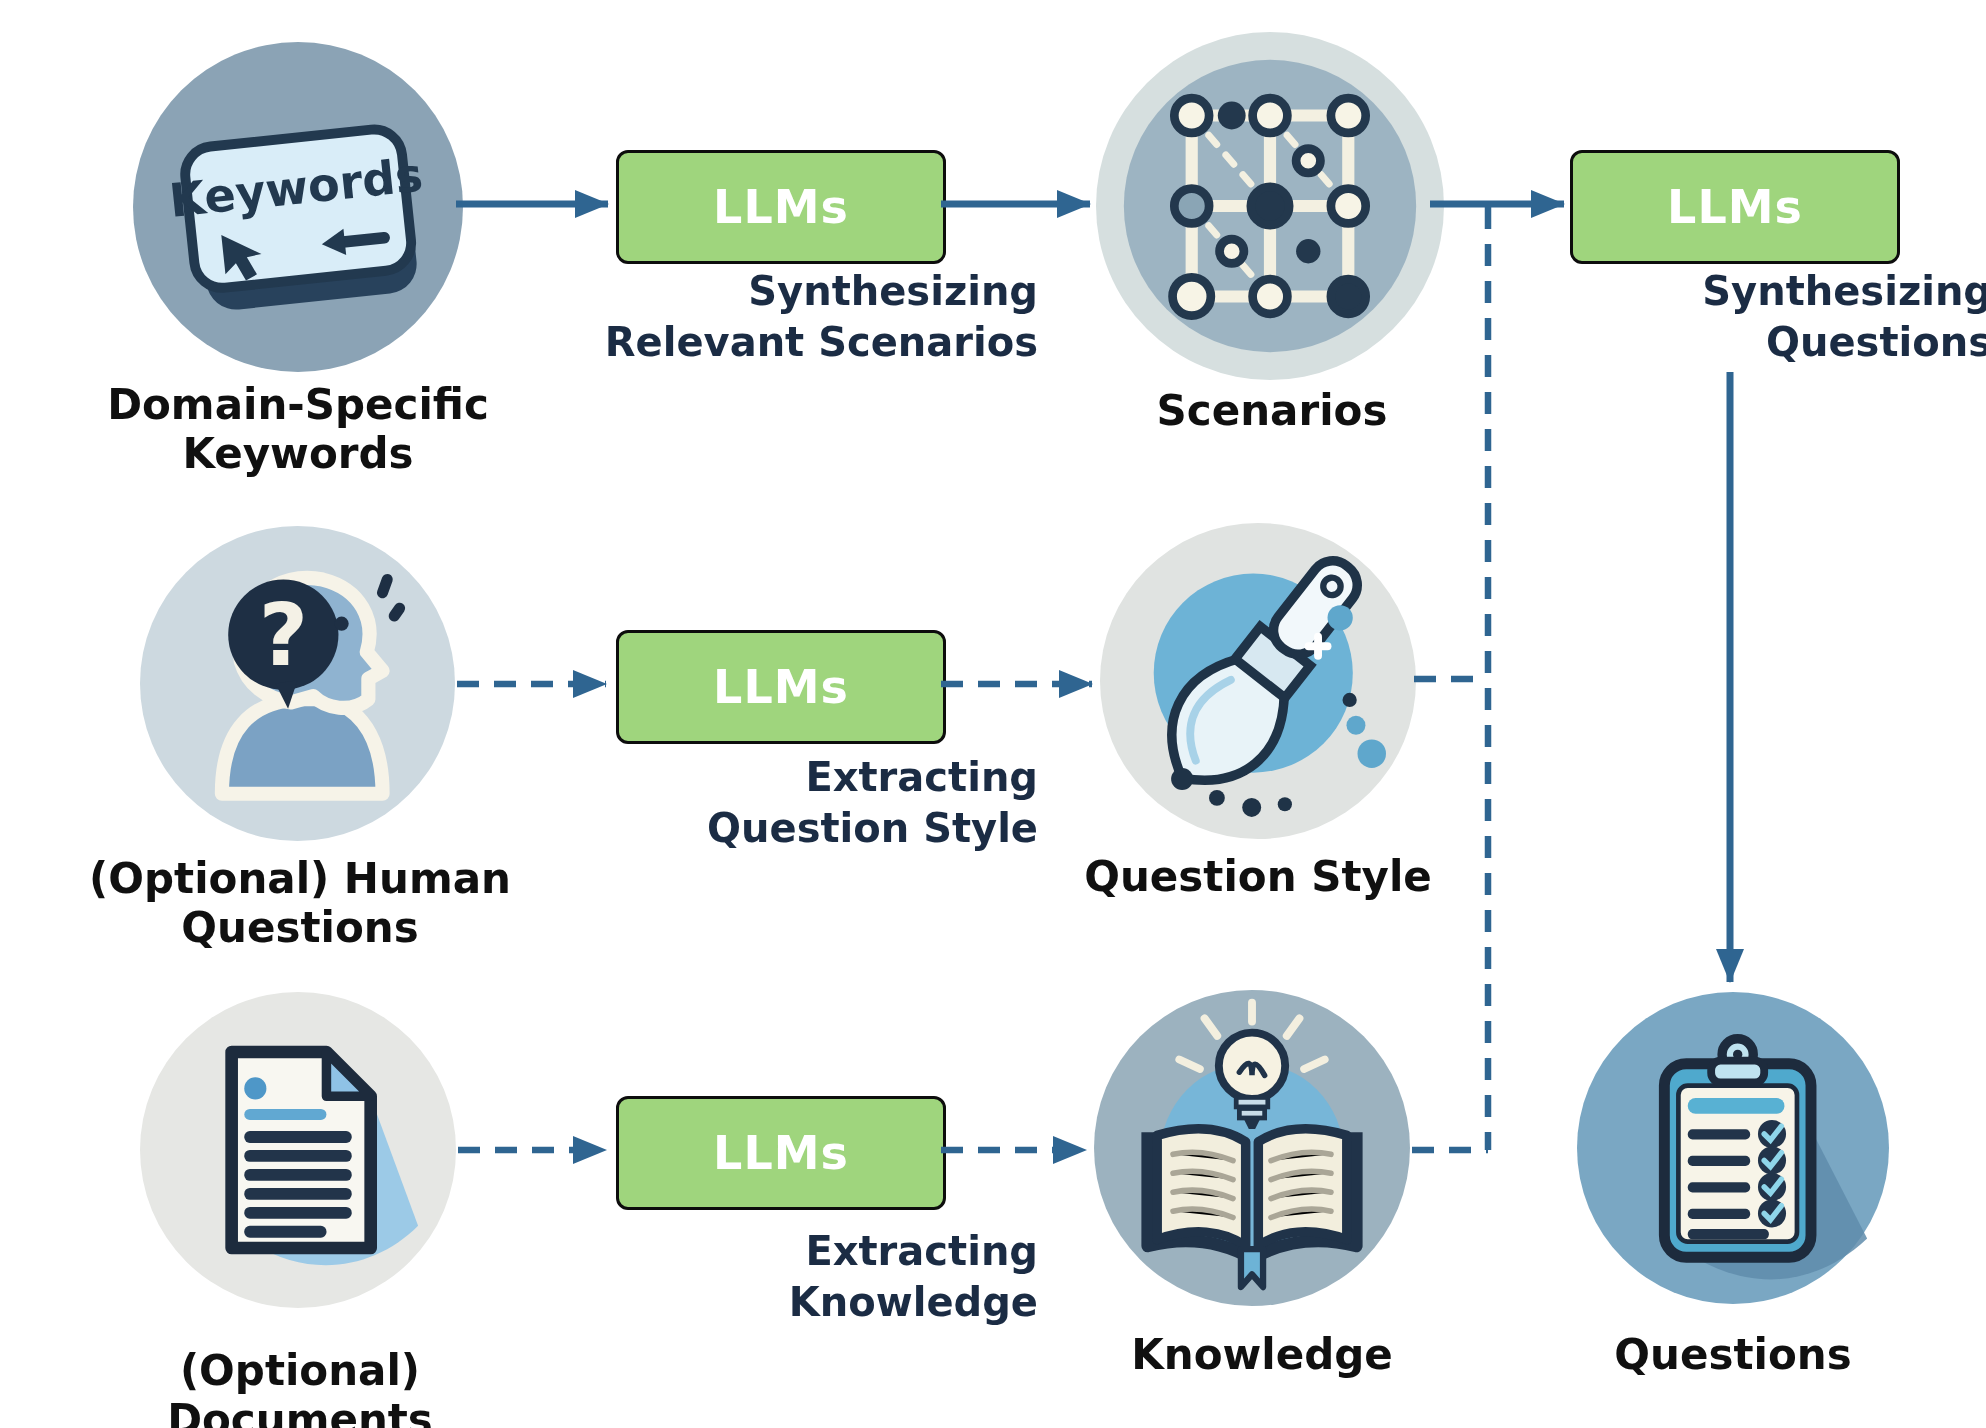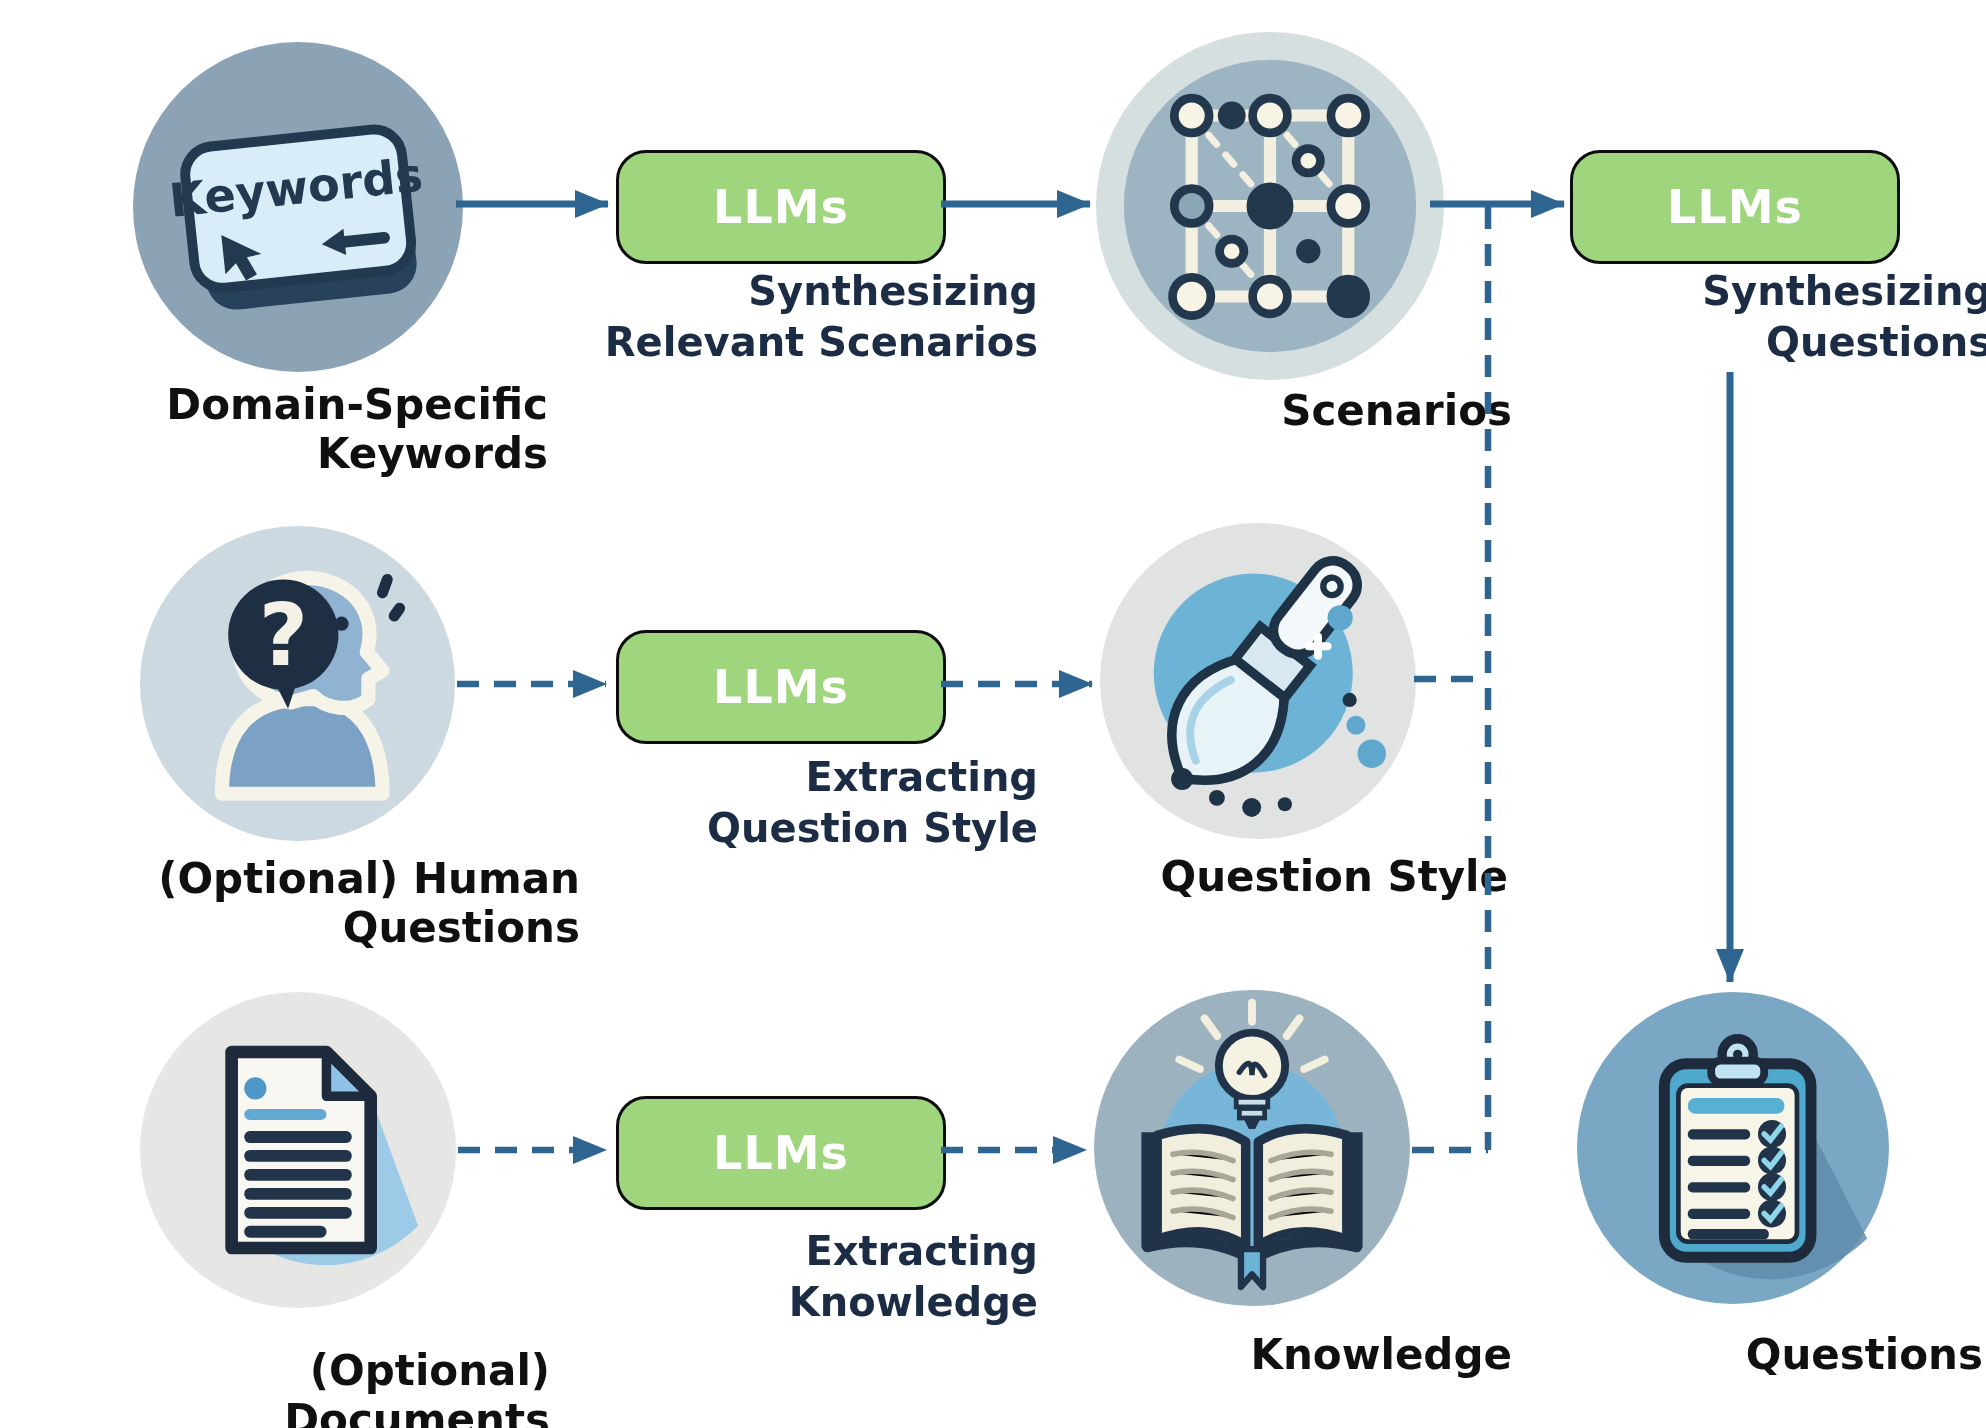--- a/index.html
+++ b/index.html
@@ -20,32 +20,32 @@
   .edge{stroke:var(--arrow-color);stroke-width:7;fill:none;}
   .edge.dashed{stroke-dasharray:22 15;stroke-width:6.5;}
   #ah path{fill:var(--arrow-color);}
   .node{
     position:absolute;border-radius:50%;z-index:2;
     display:flex;align-items:center;justify-content:center;
   }
   .node svg{display:block;}
   .llm-box{
     position:absolute;width:324px;height:108px;z-index:4;
-    background:var(--box-fill);border:3px solid var(--box-border);border-radius:30px;
+    background:var(--box-fill);border:3px solid var(--box-border);border-radius:12px;
     display:flex;align-items:center;justify-content:center;
   }
   .llm-box .box-title{
     color:var(--box-title-color);font-size:46px;font-weight:700;letter-spacing:1px;
   }
   .box-sub{
     position:absolute;width:520px;text-align:right;z-index:3;
     color:var(--subtitle-color);font-size:40px;font-weight:700;line-height:1.28;
   }
   .node-label{
-    position:absolute;text-align:right;z-index:3;
+    position:absolute;text-align:center;z-index:3;
     color:var(--label-color);font-size:42px;font-weight:700;
   }
   
   .n-keywords{left:133px;top:42px;width:330px;height:330px;background:#8ba3b5;}
   .n-scenarios{left:1096px;top:32px;width:348px;height:348px;background:#d6dfdf;}
   .n-human{left:140px;top:526px;width:315px;height:315px;background:#cdd9e0;}
   .n-qstyle{left:1100px;top:523px;width:316px;height:316px;background:#e0e3e1;}
   .n-docs{left:140px;top:992px;width:316px;height:316px;background:#e6e7e4;}
   .n-knowledge{left:1094px;top:990px;width:316px;height:316px;background:#9cb2bf;}
   .n-questions{left:1577px;top:992px;width:312px;height:312px;background:#7aa7c3;}

